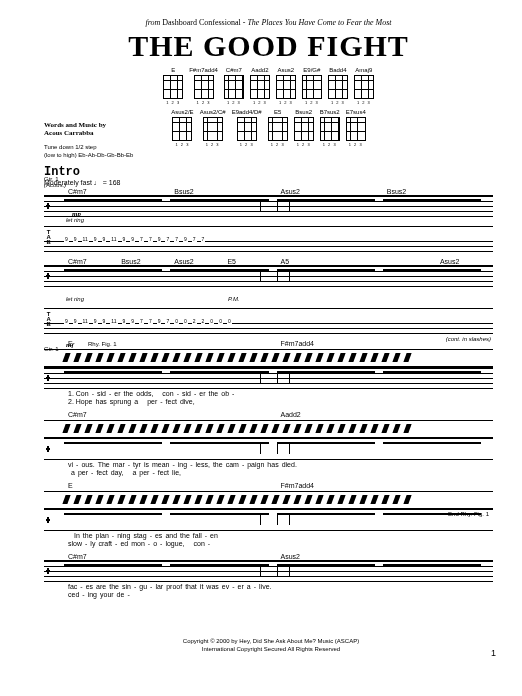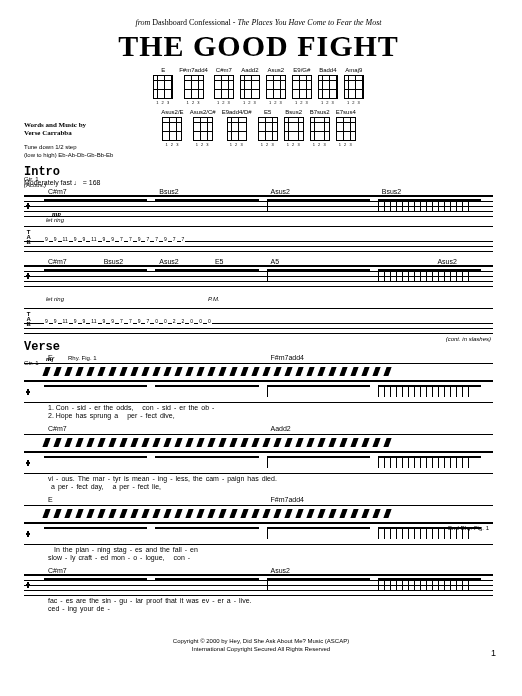--- a/index.html
+++ b/index.html
@@ -10,20 +10,21 @@
     width: 522px;
     height: 696px;
     overflow: hidden;
     color: #000;
   }
   .page {
     padding: 18px 29px 10px 24px;
     position: relative;
     height: 668px;
     box-sizing: border-box;
+    margin-left: 20px;
   }
   .from-line {
     text-align: center;
     font-size: 8px;
     font-style: italic;
   }
   .from-line .artist { font-style: normal; }
   .title {
     text-align: center;
     font-weight: bold;
@@ -333,21 +334,21 @@
       </div>
       <div class="chord-box">
         <div class="chord-name">E7sus4</div>
         <div class="chord-grid"></div>
         <div class="chord-fingers">1 2 3</div>
       </div>
     </div>
 
   <div class="credits">
     <span>Words and Music by</span><br>
-    <span>Verse Carrabba</span>
+    <span>Acous Carrabba</span>
   </div>
 
   <div class="tuning">
     <span>Tune down 1/2 step</span><br>
     <span>(low to high) Eb-Ab-Db-Gb-Bb-Eb</span>
   </div>
 
   <div class="section-label">Intro</div>
   <div class="tempo">Moderately fast ♩ = 168</div>
 
@@ -433,21 +434,20 @@
           <span>2</span>
           <span>2</span>
           <span>0</span>
           <span>0</span>
           <span>0</span>
         </div>
     </div>
     <div class="cont-note">(cont. in slashes)</div>
   </div>
 
-  <div class="section-label">Verse</div>
 
   <div class="staff-system">
     <div class="chord-labels" id="verse-chords-1">
         <span>E</span>
         <span></span>
         <span>F#m7add4</span>
         <span></span>
       </div>
     <div class="gtr-label" style="top:6px">Gtr. 1</div>
     <div class="slash-staff">

